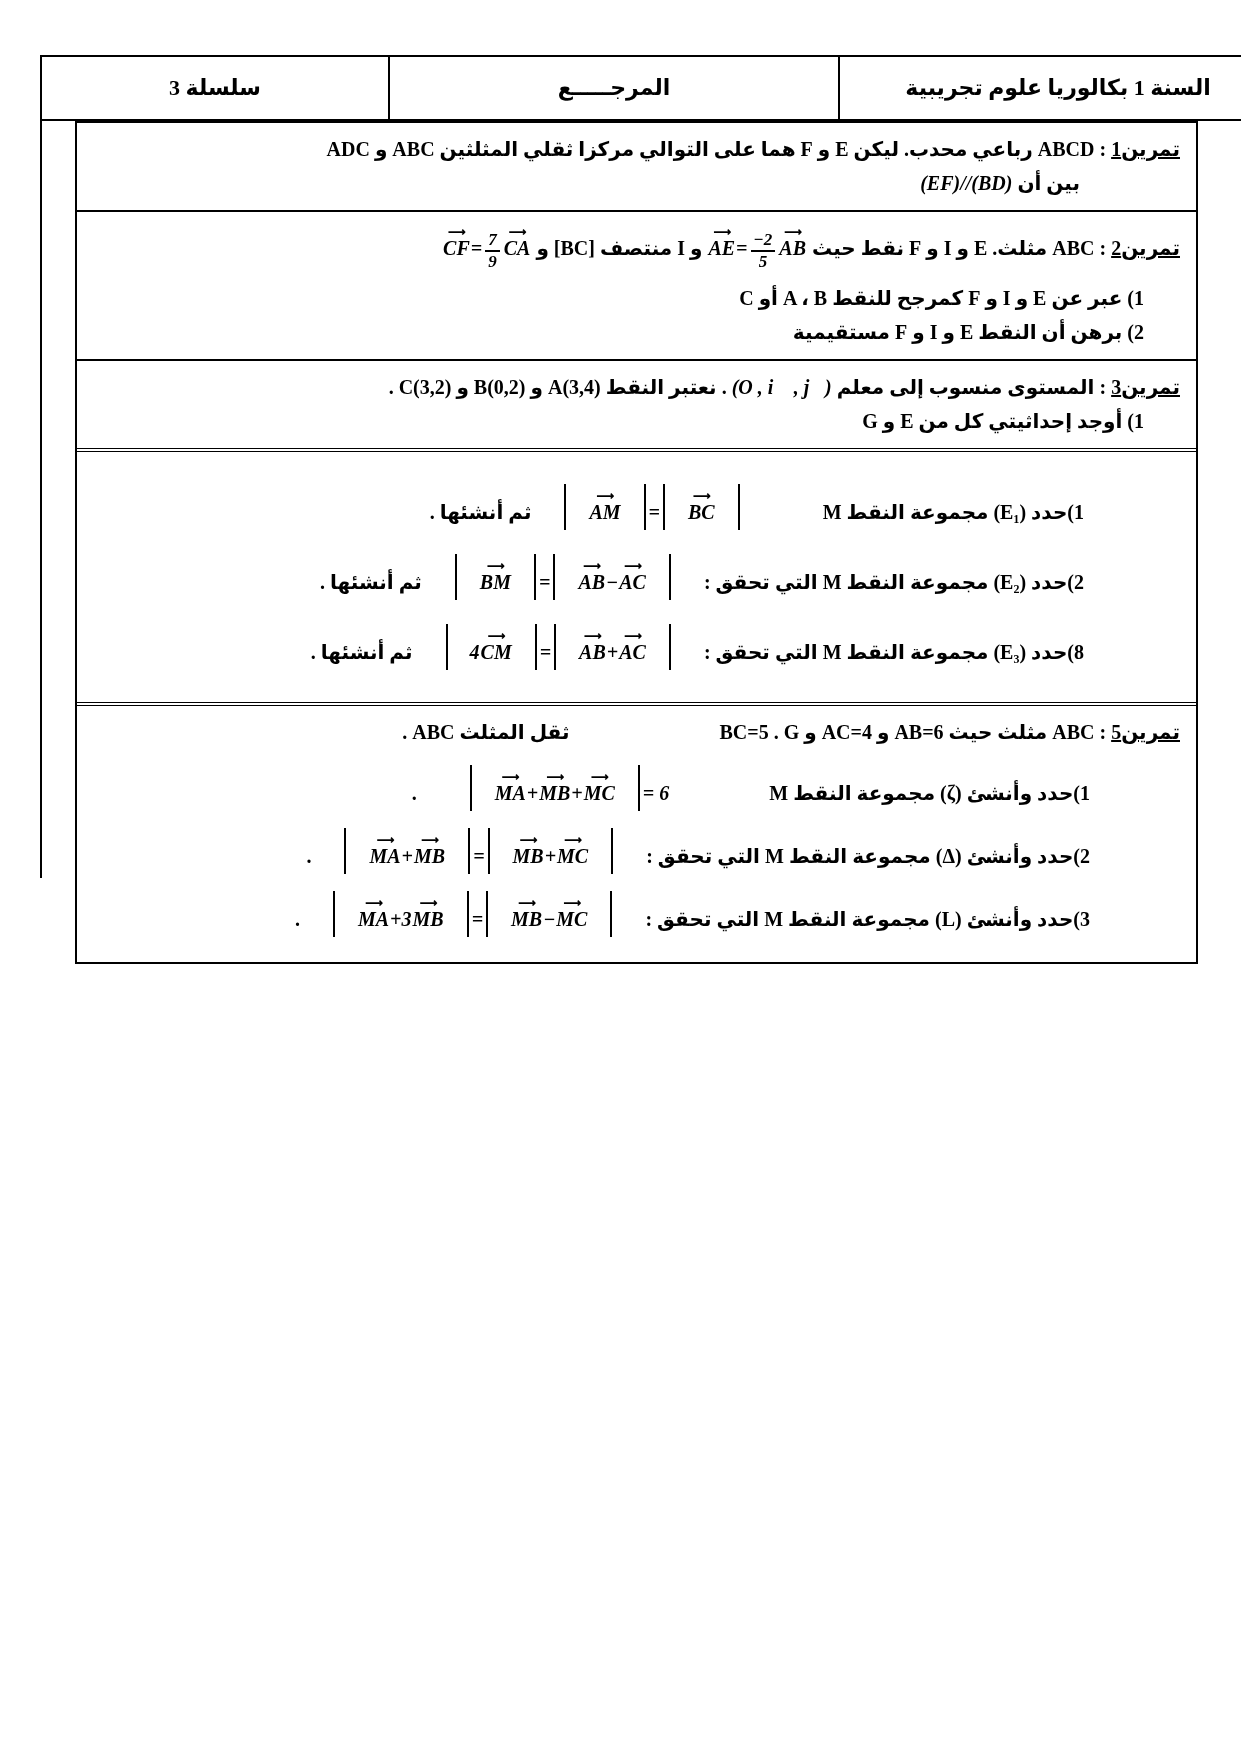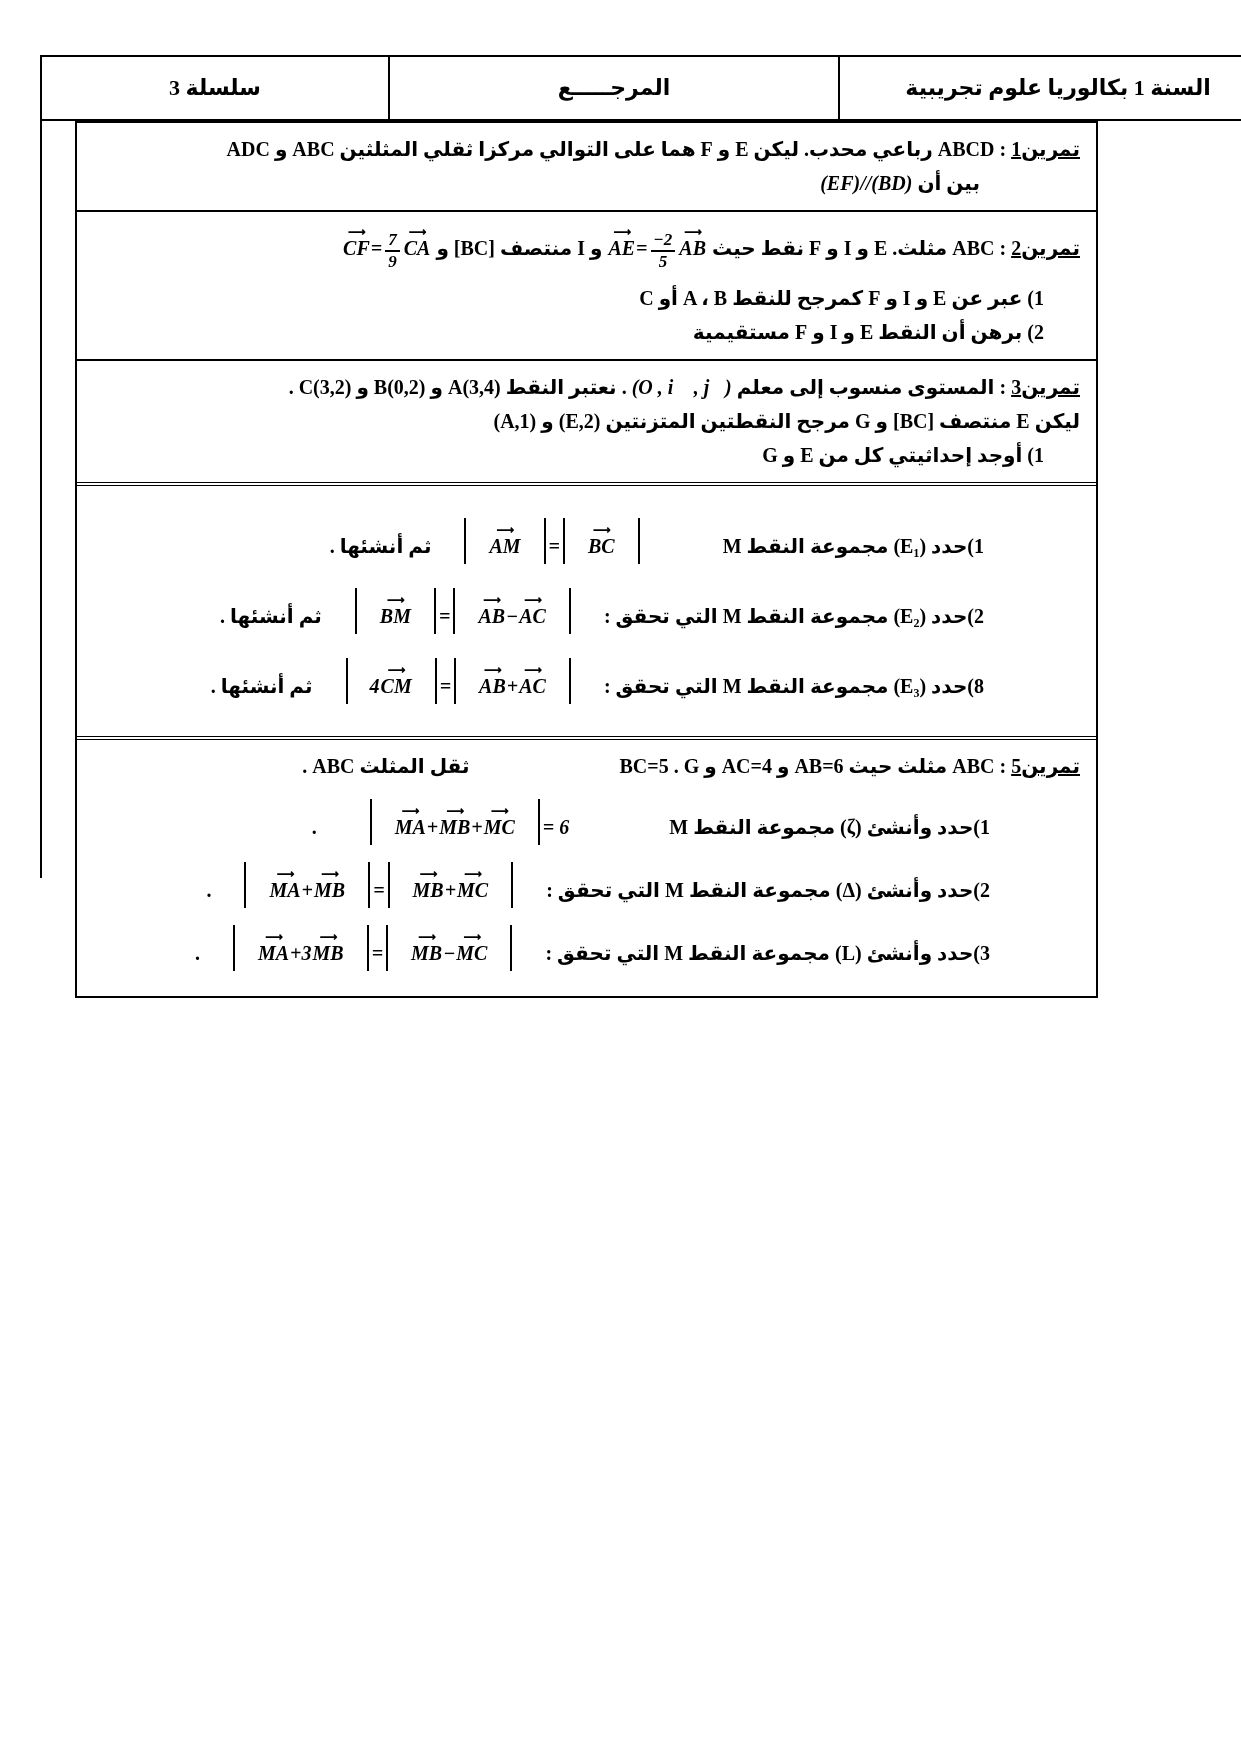--- a/index.html
+++ b/index.html
@@ -13,21 +13,21 @@
   }
   .hcell{
     display:flex;align-items:center;justify-content:center;
     font-size:22px;box-sizing:border-box;
   }
   .hcell.c-left{flex:0 0 346px;}
   .hcell.c-mid{flex:0 0 452px;border-left:2px solid #000;border-right:2px solid #000;}
   .hcell.c-right{flex:1 1 auto;}
   .leftrule{position:absolute;left:40px;top:121px;width:2px;height:757px;background:#000;}
   .content{
-    position:absolute;left:75px;top:121px;width:1023px;box-sizing:border-box;
+    position:absolute;left:75px;top:121px;width:1123px;box-sizing:border-box;
     border:2px solid #000;direction:rtl;text-align:right;
   }
   .sec{box-sizing:border-box;padding:8px 16px 8px 10px;}
   .sec + .sec{border-top:2px solid #000;}
   .sec.thick-top{border-top:4px double #000;}
   .line{font-size:20px;line-height:1.55;margin:3px 0;}
   .exlabel{text-decoration:underline;}
   .math{direction:ltr;unicode-bidi:isolate;display:inline-block;
         font-family:"Liberation Serif",serif;font-style:italic;font-weight:bold;}
   .vec{position:relative;display:inline-block;font-style:italic;margin:0 1px;}
@@ -88,21 +88,20 @@
           </span><span class="vec">CA</span></span>
     </div>
     <div class="line indent-q">1) عبر عن E و I و F كمرجح للنقط A ، B أو C</div>
     <div class="line indent-q">2) برهن أن النقط E و I و F مستقيمية</div>
   </section>
 
   <section class="sec">
     <div class="line">
       <span class="exlabel">تمرين3</span><span> : </span><span>المستوى منسوب إلى معلم </span><span class="math" dir="ltr">(O , i⃗ , j⃗)</span><span> . نعتبر النقط A(3,4) و B(0,2) و C(3,2) .</span>
     </div>
-    <div class="line">ليكن E منتصف [BC] و G مرجح النقطتين المتزنتين (E,2) و (A,1)</div>
     <div class="line indent-q">1) أوجد إحداثيتي كل من E و G</div>
   </section>
 
   <section class="sec thick-top">
     <div class="line ex4-item">
       <span>1)حدد (E₁) مجموعة النقط M</span><span class="gap g80"></span><span class="math" dir="ltr"><span class="norm">
             <span class="vec">AM</span>
           </span><span>=</span><span class="norm">
             <span class="vec">BC</span>
           </span></span><span class="gap g30"></span><span>ثم أنشئها .</span>

